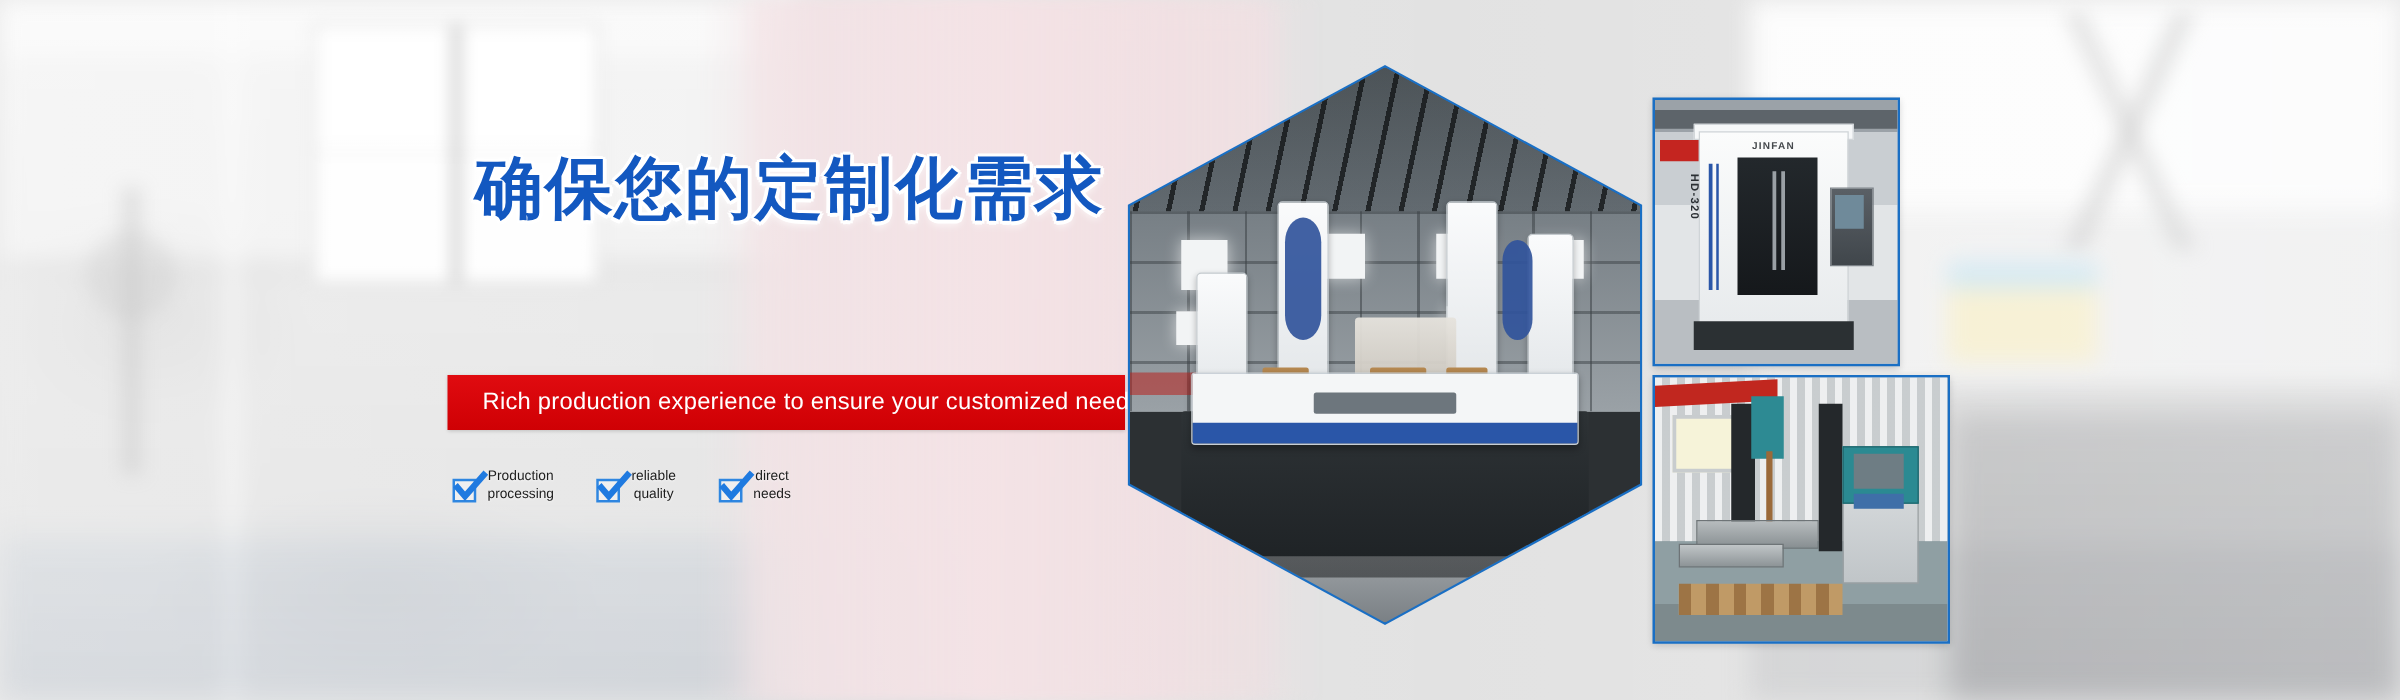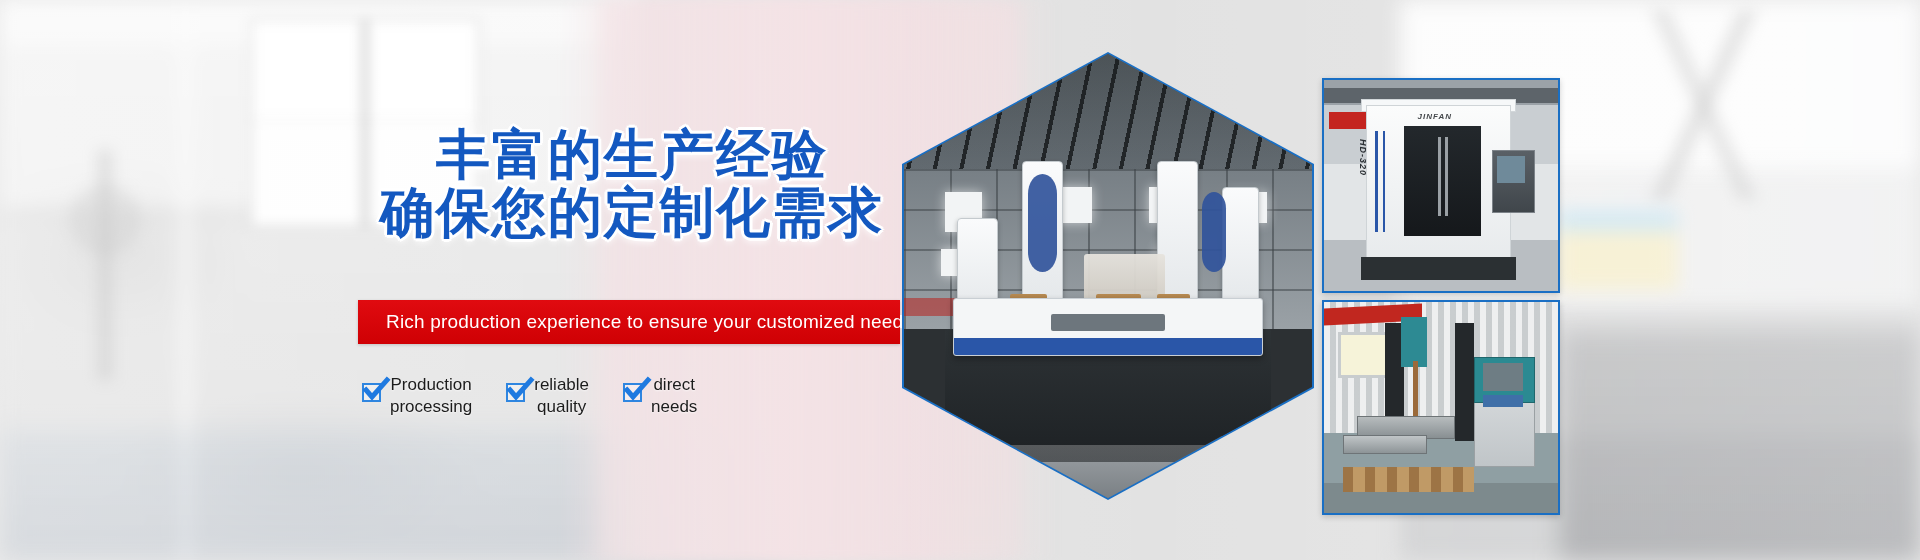--- a/index.html
+++ b/index.html
@@ -138,21 +138,21 @@
   .feature {
     display:flex; align-items:flex-start; gap:9px;
   }
   .cbox {
     position:relative; width:19px; height:19px; margin-top:9px;
     border:2px solid #2f86e0; background:rgba(255,255,255,.35);
     flex:none;
   }
   .cbox svg { position:absolute; left:-1px; top:-7px; width:25px; height:25px; overflow:visible; }
   .feature-label {
-    font-size:17px; color:#1c1c1c; line-height:1.28;
+    font-size:11px; color:#1c1c1c; line-height:1.28;
     text-align:center; white-space:pre-line;
     text-shadow:0 1px 2px rgba(255,255,255,.75);
   }
 
   
   .hex-wrap {
     position:absolute; left:902px; top:52px; width:412px; height:448px;
   }
   .hex, .hex-inner {
     position:absolute; inset:0;
@@ -241,21 +241,21 @@
   }
 
   
   .thumb {
     position:absolute;
     border:2px solid #1a6fc4;
     overflow:hidden;
     background:#cfd3d6;
     box-shadow:0 2px 6px rgba(0,0,0,.18);
   }
-  .thumb-top { left:1322px; top:78px; width:238px; height:215px;font-style:italic; }
+  .thumb-top { left:1322px; top:78px; width:198px; height:215px; }
   .thumb-bot { left:1322px; top:300px; width:238px; height:215px; }
 
   
   .t1-bg { position:absolute; inset:0; background:linear-gradient(to bottom,#9ba2a8 0 12%, #c9ced2 12% 40%, #e2e5e7 40% 76%, #b9bec2 76% 100%); }
   .t1-beam { position:absolute; left:0; top:4%; width:100%; height:7%; background:#5d646a; }
   .t1-redsign { position:absolute; left:2%; top:15%; width:16%; height:8%; background:#c42520; }
   .t1-body {
     position:absolute; left:18%; top:12%; width:62%; height:76%;
     background:linear-gradient(to bottom,#fbfcfc,#e7eaec);
     border:1px solid #cfd4d7;
@@ -319,21 +319,20 @@
   <div class="bg-layer bg-bottomstrip"></div>
   <div class="bg-layer bg-mid-tint"></div>
   <div class="bg-layer bg-mid"></div>
   <div class="bg-layer bg-right"></div>
   <div class="bg-layer bg-right-truss"></div>
   <div class="bg-layer bg-right-yellow"></div>
   <div class="bg-layer bg-right-dark"></div>
   <div class="bg-layer bg-wash"></div>
 
   <div class="headline">
-    <span class="l1">丰富的生产经验</span>
     <span class="l2">确保您的定制化需求</span>
   </div>
 
   <div class="red-band">
     <span class="red-band-text">Rich production experience to ensure your customized needs</span>
   </div>
 
   <div class="feature-row">
 
     <div class="feature">

